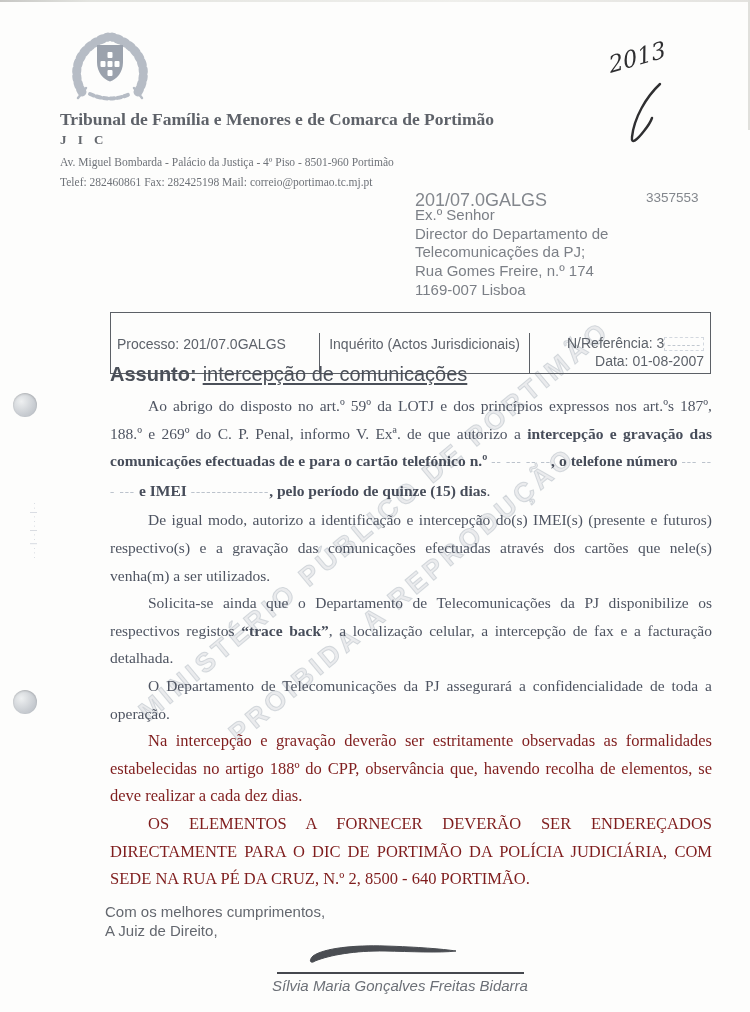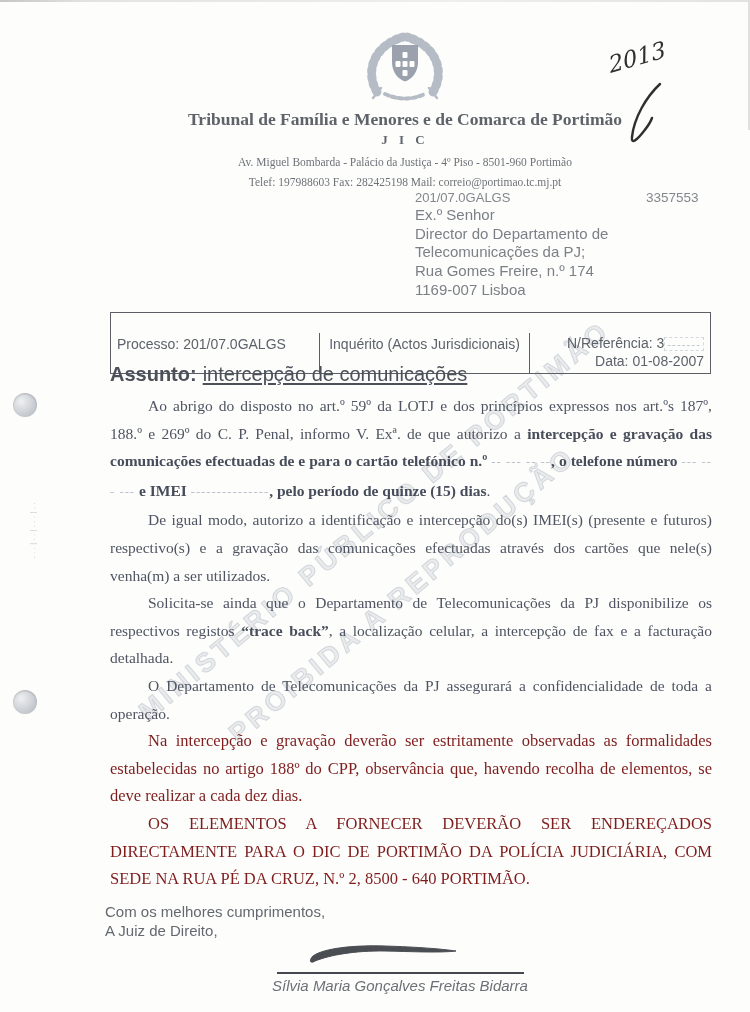--- a/index.html
+++ b/index.html
@@ -19,35 +19,35 @@
   .vstamp{position:absolute;left:30px;top:502px;height:90px;
     writing-mode:vertical-rl;font-size:8px;letter-spacing:2px;color:#c7ccd5;}
   
   .wm{position:absolute;white-space:nowrap;font-weight:700;
     font-family:"Liberation Sans",sans-serif;
     color:rgba(158,167,180,.20);-webkit-text-stroke:1px rgba(158,167,180,.38);
     transform-origin:left center;transform:rotate(-40deg);letter-spacing:4px;}
   .wm1{left:143px;top:700px;font-size:27px;}
   .wm2{left:233px;top:722px;font-size:27px;}
   
-  .letterhead{position:absolute;left:60px;top:28px;width:690px;text-align:center;}
+  .letterhead{position:absolute;left:60px;top:28px;width:690px;text-align:left;}
   .crest{display:inline-block;}
   .lh-title{font-family:"Liberation Serif",serif;font-weight:700;font-size:17.5px;
     color:#5e6269;margin-top:1px;}
   .lh-jic{font-family:"Liberation Serif",serif;font-weight:700;font-size:13px;
     letter-spacing:4px;color:#63676d;margin-top:2px;}
   .lh-addr,.lh-contact{font-family:"Liberation Serif",serif;font-size:11.5px;
     color:#6e7278;margin-top:8px;}
   
   .hand{position:absolute;left:598px;top:36px;width:100px;height:120px;}
   .hand-year{position:absolute;left:10px;top:8px;font-family:"DejaVu Serif",serif;
     font-style:italic;font-size:23px;color:#2e2e30;transform:rotate(-16deg) skewX(-6deg);}
   .hand-check{position:absolute;left:20px;top:44px;}
   
-  .proc-code{position:absolute;left:415px;top:190px;font-size:13px;color:#83878d;}
+  .proc-code{position:absolute;left:415px;top:190px;font-size:18px;color:#83878d;}
   .doc-num{position:absolute;left:646px;top:190px;font-size:13.5px;color:#83878d;}
   .recipient{position:absolute;left:415px;top:206px;font-size:15px;line-height:18.7px;color:#7b7f86;}
   
   .itable{position:absolute;left:110px;top:312px;width:601px;min-height:38px;
     border:1px solid #5c6066;display:grid;grid-template-columns:209px 210px 1fr;
     font-size:14px;color:#5d626a;box-sizing:border-box;}
   .cell{padding:3px 6px;margin-top:20px;}
   .c1{border-right:1px solid #5c6066;}
   .c2{border-right:1px solid #5c6066;text-align:center;}
   .c3{text-align:right;line-height:17px;padding:2px 6px 3px;}
@@ -99,21 +99,21 @@
         <rect x="47.5" y="24" width="5" height="6" rx="1"></rect>
         <rect x="47.5" y="33" width="5" height="6" rx="1"></rect>
         <rect x="47.5" y="42" width="5" height="6" rx="1"></rect>
         <rect x="40.5" y="33" width="5" height="6" rx="1"></rect>
         <rect x="54.5" y="33" width="5" height="6" rx="1"></rect>
       </g>
     </svg>
     <div class="lh-title">Tribunal de Família e Menores e de Comarca de Portimão</div>
     <div class="lh-jic">J I C</div>
     <div class="lh-addr">Av. Miguel Bombarda - Palácio da Justiça - 4º Piso - 8501-960 Portimão</div>
-    <div class="lh-contact">Telef: 197988603  Fax: 282425198 Mail: correio@portimao.tc.mj.pt</div>
+    <div class="lh-contact">Telef: 282460861  Fax: 282425198 Mail: correio@portimao.tc.mj.pt</div>
   </div>
 
   <div class="hand">
     <div class="hand-year">2013</div>
     <svg class="hand-check" width="50" height="70" viewBox="0 0 50 70">
       <path d="M42,4 C28,17 16,38 14,57 C13,65 19,60 26,51 C30,46 33,41 34,38" fill="none" stroke="#2f2f31" stroke-width="2.4" stroke-linecap="round"></path>
     </svg>
   </div>
 
   <div class="proc-code">201/07.0GALGS</div>

